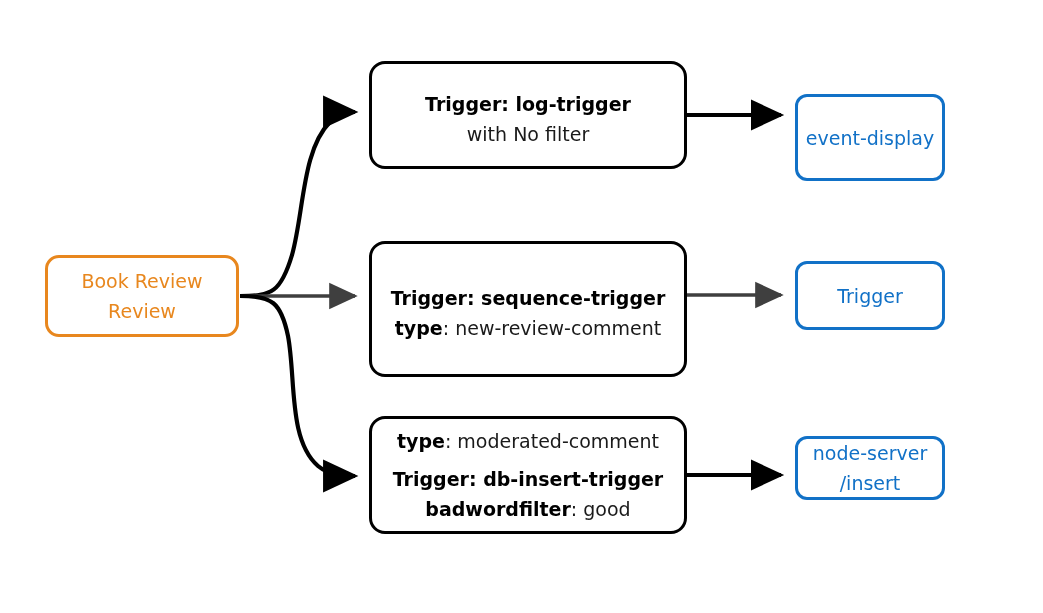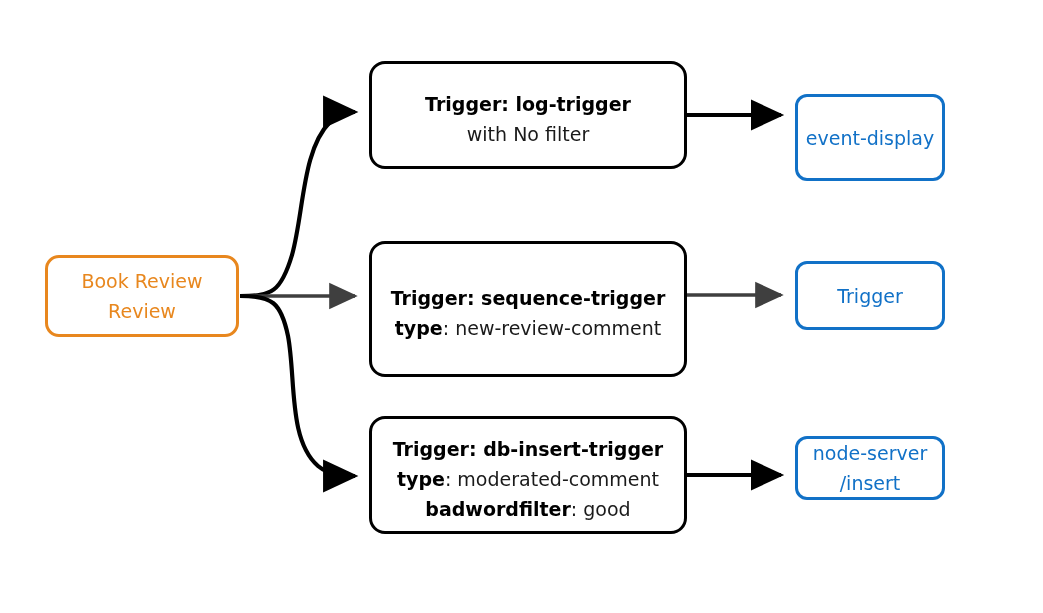--- a/index.html
+++ b/index.html
@@ -96,22 +96,22 @@
     <span class="line b">Trigger: log-trigger</span>
     <span class="line"><span class="b"></span><span class="r">with No filter</span></span>
   </div>
 
   <div class="node node-trigger" style="left:369px; top:241px; width:318px; height:136px;">
     <span class="line b">Trigger: sequence-trigger</span>
     <span class="line"><span class="b">type</span><span class="r">: new-review-comment</span></span>
   </div>
 
   <div class="node node-trigger" style="left:369px; top:416px; width:318px; height:118px;">
+    <span class="line"><span class="b">type</span><span class="r">: moderated-comment</span></span>
     <span class="line b">Trigger: db-insert-trigger</span>
-    <span class="line"><span class="b">type</span><span class="r">: moderated-comment</span></span>
     <span class="line"><span class="b">badwordfilter</span><span class="r">: good</span></span>
   </div>
 
   <div class="node node-target" style="left:795px; top:81px; width:150px; height:87px;margin-top:13px;">
     <span class="line">event-display</span>
   </div>
 
   <div class="node node-target" style="left:795px; top:261px; width:150px; height:69px;">
     <span class="line">Trigger</span>
   </div>

